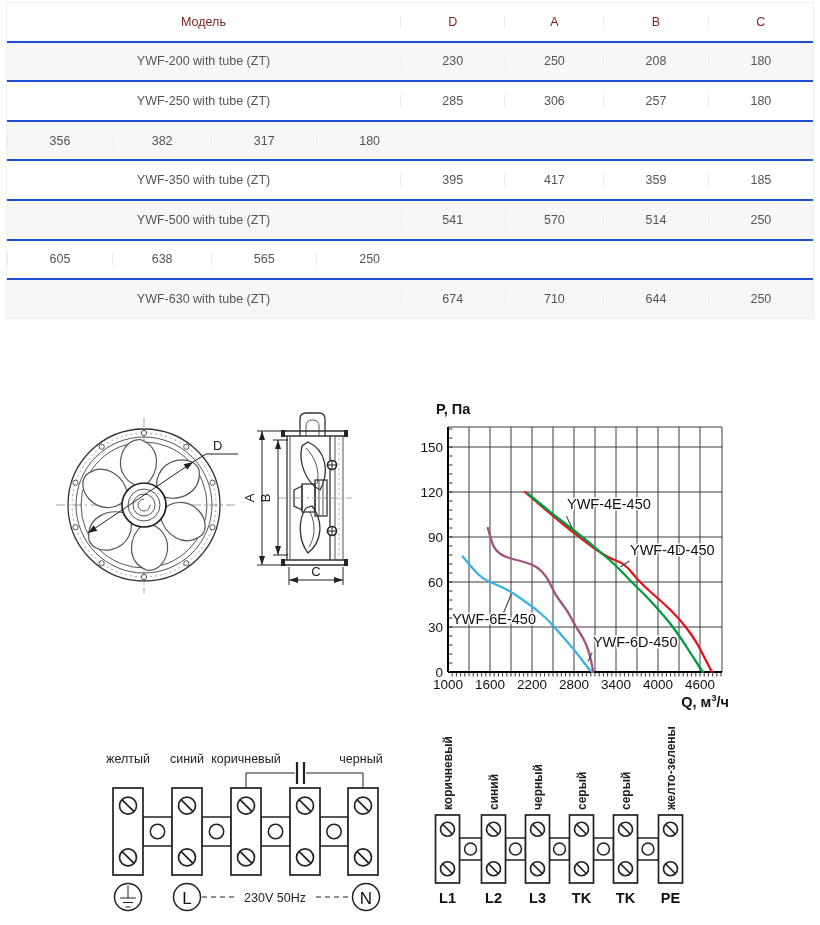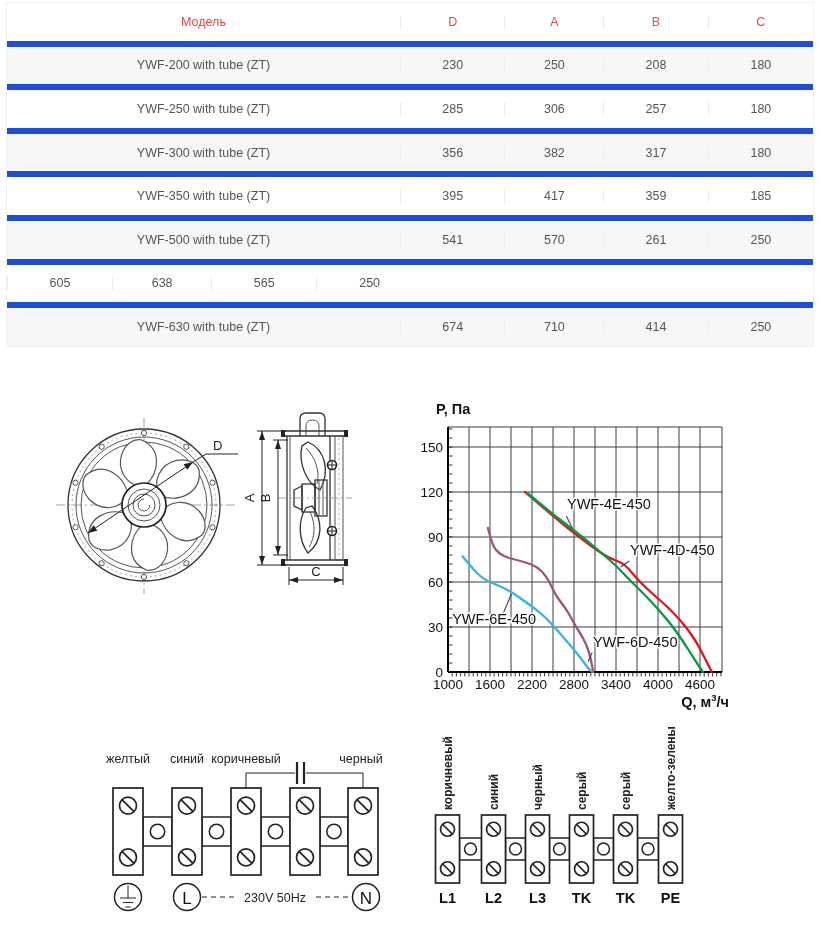--- a/index.html
+++ b/index.html
@@ -1,22 +1,22 @@
 <!DOCTYPE html>
 <html><head>
 <meta charset="utf-8">
 <style>
   html,body{margin:0;padding:0;background:#fff;}
   .page{position:relative;width:820px;height:925px;background:#fff;overflow:hidden;
         font-family:"Liberation Sans","DejaVu Sans",sans-serif;}
   
   .dim-table{position:absolute;left:6px;top:2px;width:806px;border:1px solid #f0f0f0;
              font-size:12.5px;color:#555;}
-  .trow{display:flex;height:37.6px;align-items:center;border-top:6px solid #1d4ed8;}
-  .trow:first-child{border-top:none;color:#ef4444;}
+  .trow{display:flex;height:37.6px;align-items:center;border-top:2px solid #1d4ed8;}
+  .trow:first-child{border-top:none;color:#7f1d1d;}
   .trow.stripe{background:#f7f7f7;}
   .tcell{text-align:center;overflow:hidden;white-space:nowrap;}
   .tcell.c0{width:49%;}
   .tcell.c1{width:12.9%;border-left:1px solid #ededed;}
   .tcell.c2{width:12.2%;border-left:1px solid #ededed;}
   .tcell.c3{width:12.9%;border-left:1px solid #ededed;}
   .tcell.c4{width:13%;border-left:1px solid #ededed;}
   svg{position:absolute;overflow:visible;}
   svg text{font-family:"Liberation Sans","DejaVu Sans",sans-serif;}
   .lineart{stroke:#333;fill:none;stroke-width:1.3;}
@@ -54,51 +54,50 @@
         <div class="tcell c4">180</div>
       </div>
       <div class="trow">
         <div class="tcell c0">YWF-250 with tube (ZT)</div>
         <div class="tcell c1">285</div>
         <div class="tcell c2">306</div>
         <div class="tcell c3">257</div>
         <div class="tcell c4">180</div>
       </div>
       <div class="trow stripe">
-        <div class="tcell c0">YWF-300 with tube (ZT)</div>
         <div class="tcell c1">356</div>
         <div class="tcell c2">382</div>
         <div class="tcell c3">317</div>
         <div class="tcell c4">180</div>
       </div>
       <div class="trow">
         <div class="tcell c0">YWF-350 with tube (ZT)</div>
         <div class="tcell c1">395</div>
         <div class="tcell c2">417</div>
         <div class="tcell c3">359</div>
         <div class="tcell c4">185</div>
       </div>
       <div class="trow stripe">
         <div class="tcell c0">YWF-500 with tube (ZT)</div>
         <div class="tcell c1">541</div>
         <div class="tcell c2">570</div>
-        <div class="tcell c3">261</div>
+        <div class="tcell c3">514</div>
         <div class="tcell c4">250</div>
       </div>
       <div class="trow">
         <div class="tcell c1">605</div>
         <div class="tcell c2">638</div>
         <div class="tcell c3">565</div>
         <div class="tcell c4">250</div>
       </div>
       <div class="trow stripe">
         <div class="tcell c0">YWF-630 with tube (ZT)</div>
         <div class="tcell c1">674</div>
         <div class="tcell c2">710</div>
-        <div class="tcell c3">414</div>
+        <div class="tcell c3">644</div>
         <div class="tcell c4">250</div>
       </div>
     </div>
 
   <svg style="left:50px;top:410px;" width="330" height="195" viewBox="0 0 330 195">
 
     <line class="dash" x1="6" y1="95" x2="186" y2="95"></line>
     <line class="dash" x1="94" y1="8" x2="94" y2="184"></line>
 
     <g>

